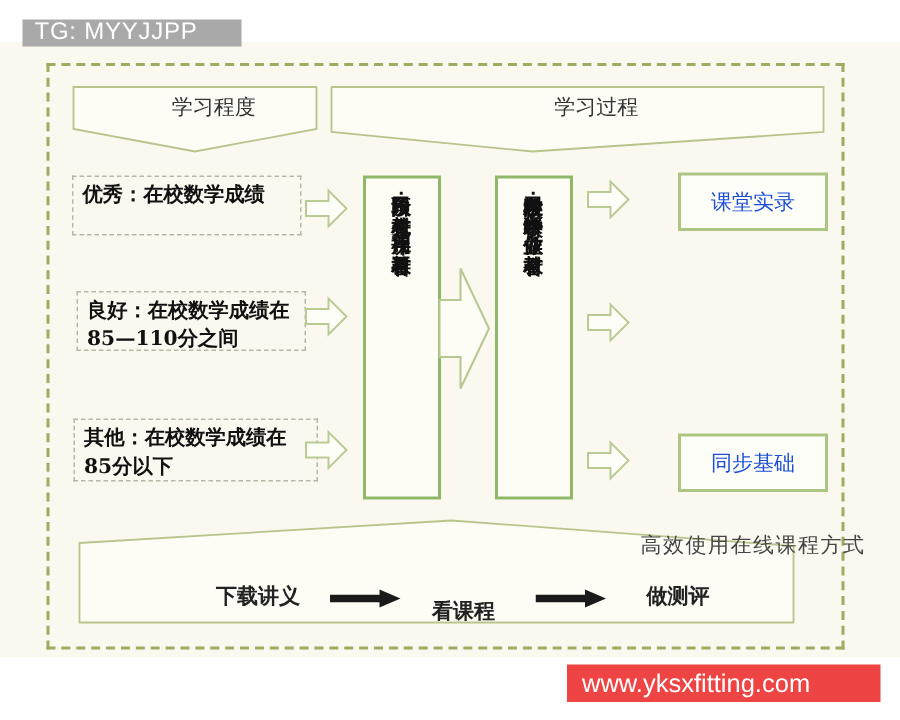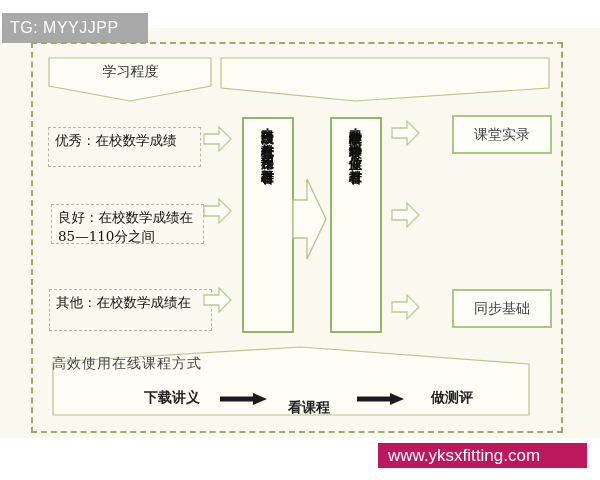--- a/index.html
+++ b/index.html
@@ -1,45 +1,45 @@
 <!DOCTYPE html>
 <html><head>
 <meta charset="utf-8">
 <style>
   html,body{margin:0;padding:0;background:#fff;}
   #canvas{position:relative;width:600px;height:480px;background:#fff;overflow:hidden;
           font-family:"Liberation Sans",sans-serif;}
   .paper{position:absolute;left:0;top:28px;width:600px;height:410px;background:#fbf9ef;}
   .badge{position:absolute;background:#a9a9a9;color:#fff;display:flex;align-items:center;
          font-family:"Liberation Sans",sans-serif;}
-  .badge.top{left:2px;top:13px;width:138px;height:30px;font-size:16px;padding-left:8px;letter-spacing:.5px;}
-  .badge.bottom{left:378px;top:443px;width:199px;height:25px;font-size:17px;padding-left:10px;background:#be185d;}
+  .badge.top{left:15px;top:13px;width:138px;height:18px;font-size:16px;padding-left:8px;letter-spacing:.5px;}
+  .badge.bottom{left:378px;top:443px;width:199px;height:25px;font-size:17px;padding-left:10px;background:#ef4444;}
   .outer-dash{position:absolute;left:31px;top:42px;width:532px;height:391px;
               border:2px dashed #9dac60;box-sizing:border-box;}
   .banner{position:absolute;}
   .banner svg{display:block;}
   .banner .lbl{position:absolute;left:0;top:6px;width:100%;text-align:center;
-               font-size:14px;color:#333;}
+               font-size:14px;color:#333;padding-left:12px;}
   .level-box{position:absolute;border:1px dashed #b7b7a7;box-sizing:border-box;background:transparent;
-             font-family:"DejaVu Serif",serif;font-weight:normal;font-size:13.5px;color:#111;
-             padding:3px 6px;line-height:1.4;margin-top:10px;}
+             font-family:"DejaVu Serif",serif;font-weight:bold;font-size:13.5px;color:#111;
+             padding:3px 6px;line-height:1.4;}
   .stage-box{position:absolute;width:52px;height:216px;border:2px solid #8fb968;
              box-sizing:border-box;background:#fdfdf6;}
   .stage-text{position:absolute;writing-mode:vertical-rl;text-orientation:upright;
               font-weight:bold;font-size:13px;line-height:17px;color:#111;
               font-family:"Liberation Sans",sans-serif;}
   .stage-text.a{top:121px;left:259px;height:224px;}
   .stage-text.b{top:121px;left:347px;height:211px;}
   .res-box{position:absolute;left:452px;width:100px;height:39px;border:2px solid #adc583;
            box-sizing:border-box;background:#fefef9;text-align:center;line-height:35px;
-           font-size:14px;color:#404040;}
+           font-size:14px;color:#1d4ed8;}
   .arrow{position:absolute;}
   .bottom-shape{position:absolute;left:52px;top:346px;width:478px;height:70px;}
-  .bottom-title{position:absolute;left:52px;top:355px;width:478px;text-align:left;
-                font-size:14px;color:#444;letter-spacing:1px;}
+  .bottom-title{position:absolute;left:52px;top:355px;width:478px;text-align:right;
+                font-size:14px;color:#444;letter-spacing:1px;padding-left:47px;}
   .step{position:absolute;top:389px;width:90px;text-align:center;font-size:14px;
         font-weight:600;color:#222;font-family:Liberation Mono, monospace;}
   .step.s1{left:127px;} .step.s2{left:264px;margin-top:10px;} .step.s3{left:407px;}
   .barrow{position:absolute;top:392px;} .barrow.a1{left:220px;} .barrow.a2{left:357px;}
 </style>
 </head>
 <body>
 
 <div id="canvas">
   <div class="paper"></div>
@@ -53,31 +53,33 @@
   <div class="banner" style="left:48px;top:57px;width:165px;height:46px;">
     <svg width="165" height="46">
       <polygon points="1,1 163,1 163,29 82,44 1,29" fill="#fdfdf6" stroke="#b9c48c" stroke-width="1.2"></polygon>
     </svg>
     <div class="lbl">学习程度</div>
   </div>
   <div class="banner" style="left:220px;top:57px;width:331px;height:46px;">
     <svg width="331" height="46">
       <polygon points="1,1 329,1 329,31 135,44 1,31" fill="#fdfdf6" stroke="#b9c48c" stroke-width="1.2"></polygon>
     </svg>
+    <div class="lbl">学习过程</div>
   </div>
 
   <div class="level-box" style="left:48px;top:117px;width:153px;height:40px;">
     <div>优秀：在校数学成绩</div>
   </div>
   <div class="level-box" style="left:51px;top:194px;width:153px;height:40px;">
     <div>良好：在校数学成绩在</div>
     <div>85—110分之间</div>
   </div>
   <div class="level-box" style="left:49px;top:279px;width:163px;height:42px;">
     <div>其他：在校数学成绩在</div>
+    <div>85分以下</div>
   </div>
 
   <svg class="arrow" style="left:203px;top:125px;" width="30" height="28">
     <polygon points="1,9 16,9 16,2 28,14 16,26 16,19 1,19" fill="#fefef8" stroke="#b9ca93" stroke-width="1.3"></polygon>
     </svg>
   <svg class="arrow" style="left:203px;top:197px;" width="30" height="28">
     <polygon points="1,9 16,9 16,2 28,14 16,26 16,19 1,19" fill="#fefef8" stroke="#b9ca93" stroke-width="1.3"></polygon>
     </svg>
   <svg class="arrow" style="left:203px;top:286px;" width="30" height="28">
     <polygon points="1,9 16,9 16,2 28,14 16,26 16,19 1,19" fill="#fefef8" stroke="#b9ca93" stroke-width="1.3"></polygon>

